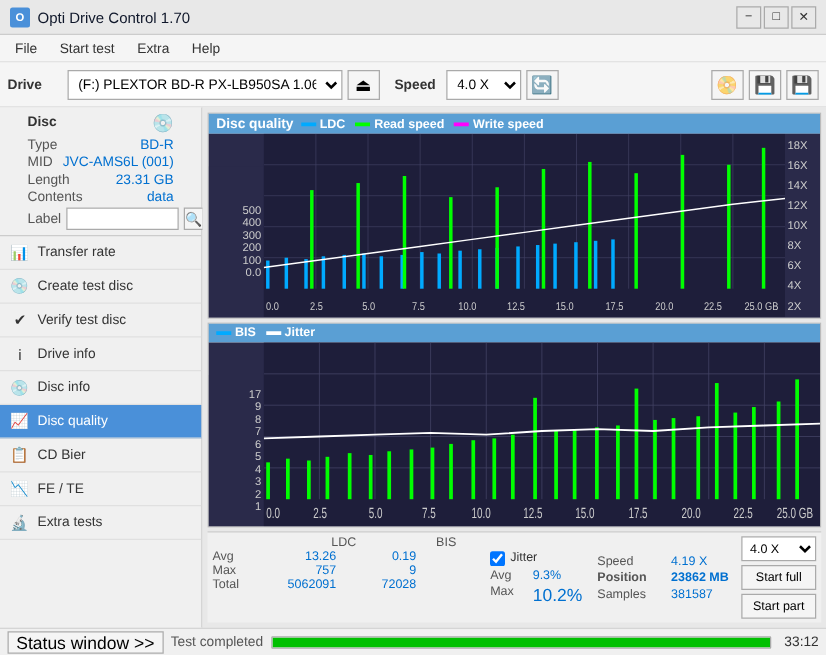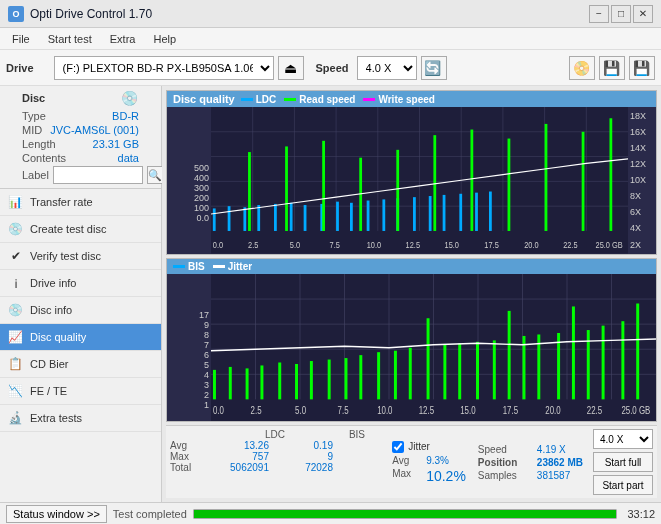--- a/index.html
+++ b/index.html
@@ -46,21 +46,21 @@
     .label-btn { width: 18px; height: 18px; border: 1px solid #aaa; background: #f5f5f5; cursor: pointer; display: flex; align-items: center; justify-content: center; font-size: 11px; }
 
     
     .nav-items { display: flex; flex-direction: column; }
     .nav-item { display: flex; align-items: center; gap: 6px; padding: 5px 8px; cursor: pointer; border-bottom: 1px solid #e0e0e0; font-size: 11px; color: #333; }
     .nav-item.active { background: #4a90d9; color: white; }
     .nav-item-icon { width: 16px; height: 16px; display: flex; align-items: center; justify-content: center; font-size: 12px; flex-shrink: 0; }
 
     
     .status-bar { height: 22px; background: #f0f0f0; border-top: 1px solid #ccc; display: flex; align-items: center; padding: 0 6px; gap: 6px; }
-    .status-btn { height: 18px; border: 1px solid #aaa; background: #f5f5f5; cursor: pointer; font-size: 11px; padding: 0 6px; }
+    .status-btn { height: 18px; border: 1px solid #aaa; background: #f5f5f5; cursor: pointer; font-size: 14px; padding: 0 6px; }
     .progress-bar-wrap { flex: 1; height: 10px; background: #e0e0e0; border: 1px solid #aaa; border-radius: 1px; overflow: hidden; }
     .progress-bar-fill { height: 100%; background: #00c000; }
     .status-time { font-size: 11px; color: #333; margin-left: 4px; }
     .status-text { font-size: 11px; color: #555; }
 
     
     .right-panel { flex: 1; display: flex; flex-direction: column; padding: 4px; gap: 3px; background: #e8e8e8; overflow: hidden; }
     
     .chart-container { background: white; border: 1px solid #bbb; flex: 1; display: flex; flex-direction: column; min-height: 0; }
     .chart-header { background: #5a9fd4; color: white; font-size: 11px; font-weight: bold; padding: 2px 6px; display: flex; align-items: center; gap: 6px; }

